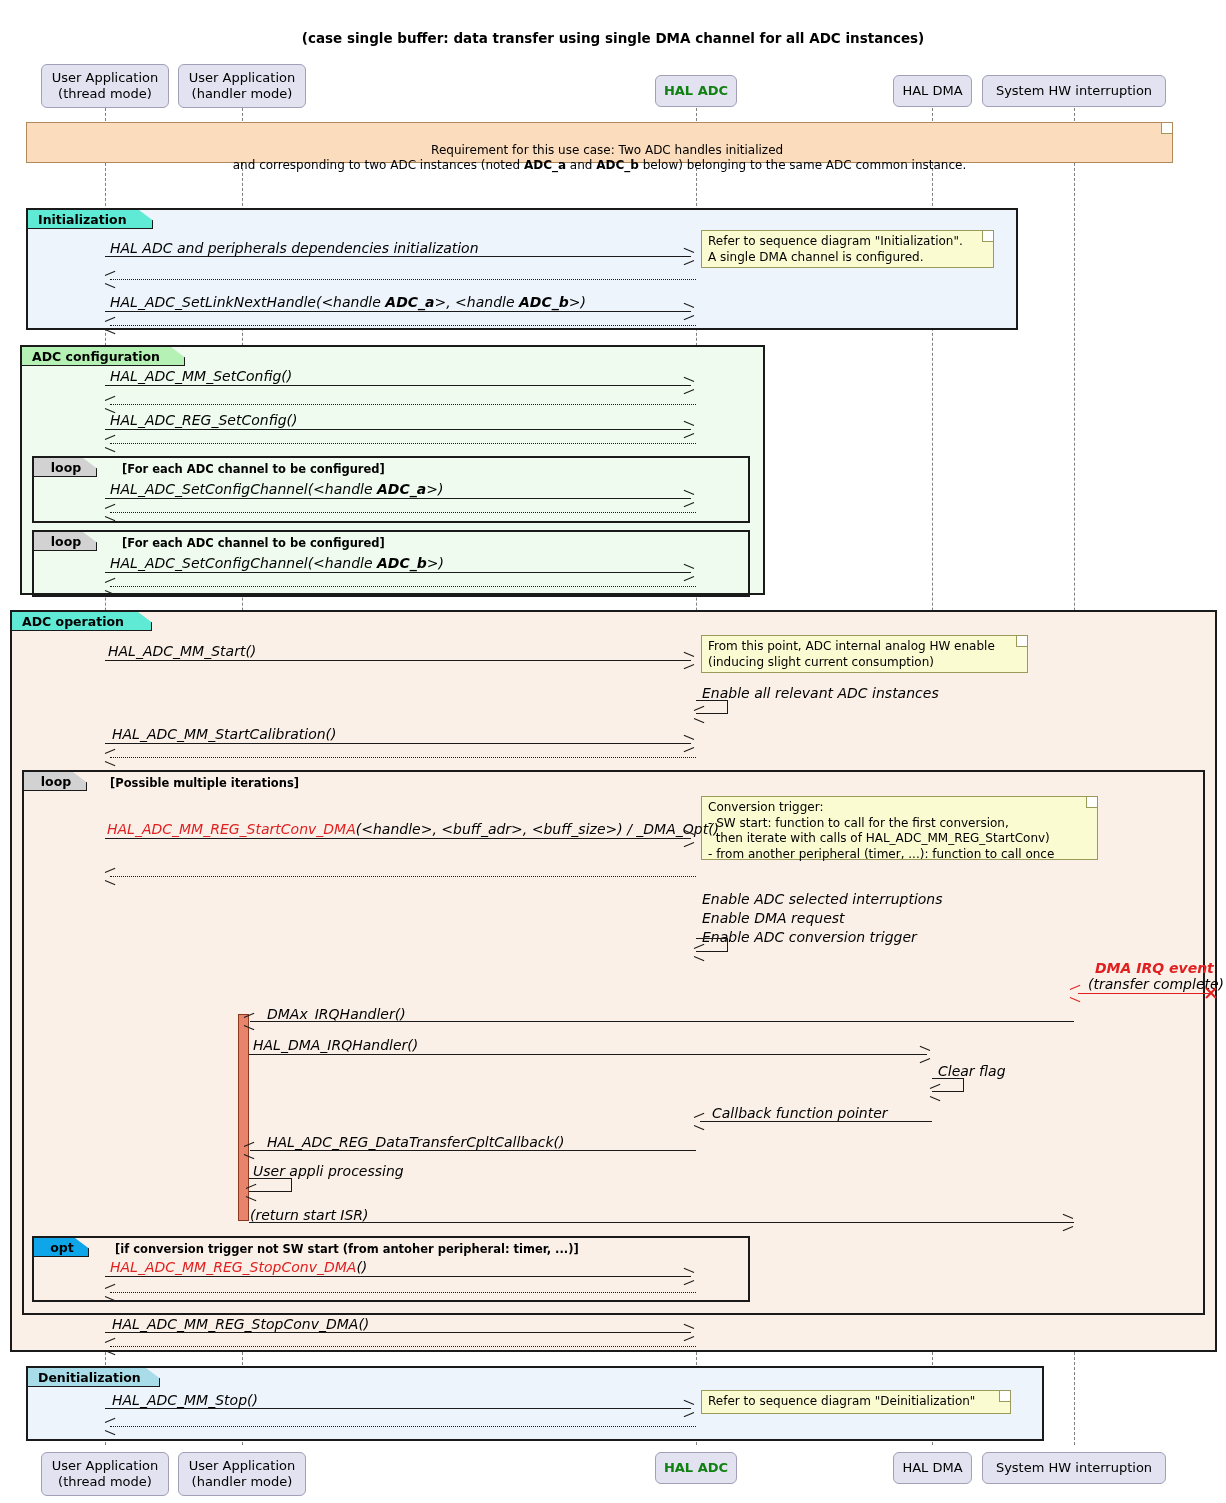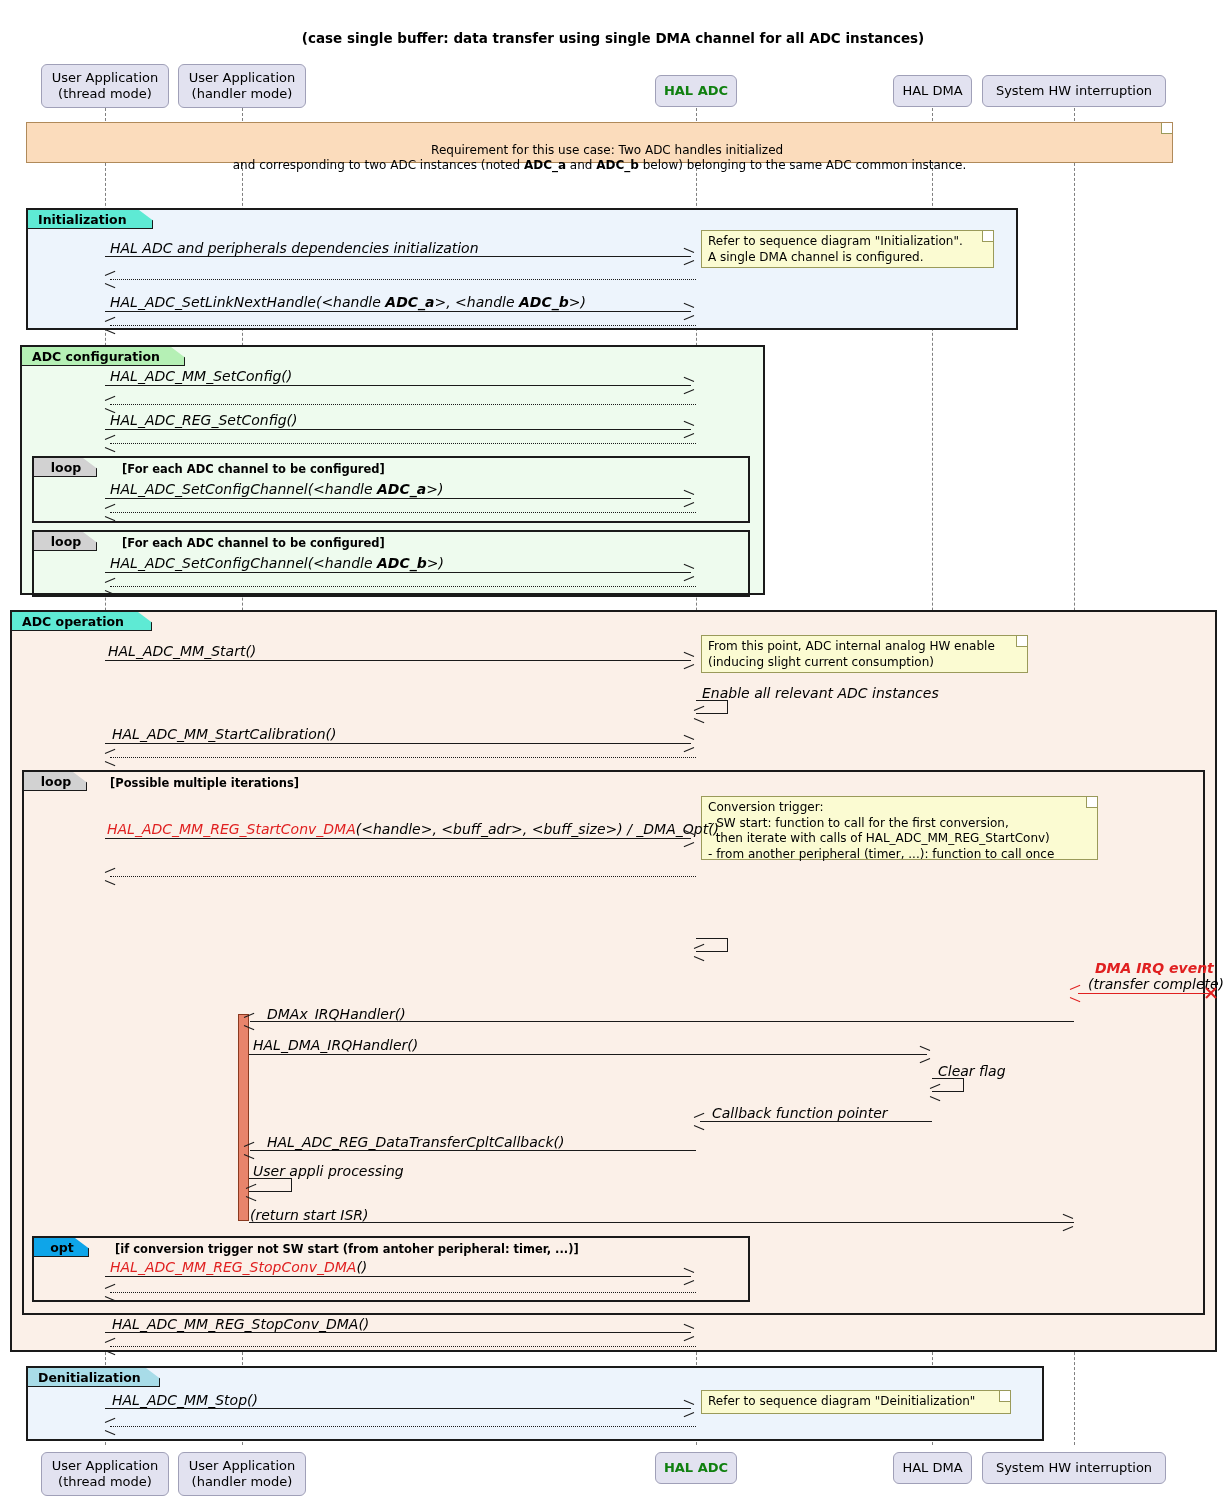--- a/index.html
+++ b/index.html
@@ -188,20 +188,21 @@
 - SW start: function to call for the first conversion,
   then iterate with calls of HAL_ADC_MM_REG_StartConv)
 - from another peripheral (timer, ...): function to call once</div>
 
   <div class="msg-lbl red" style="left:107px;top:822px;" data-name="message-label-mm-reg-startconv-dma"><span style="color:#E02020;">HAL_ADC_MM_REG_StartConv_DMA</span><span style="color:#000;">(&lt;handle&gt;, &lt;buff_adr&gt;, &lt;buff_size&gt;) / _DMA_Opt()</span></div>
   <div class="aline" style="left:105px;top:838px;width:586px;" data-name="arrow-mm-reg-startconv-dma"></div>
   <div class="vhead r" style="left:683px;top:833px;" data-name="arrowhead-mm-reg-startconv-dma"></div>
   <div class="aline dotted" style="left:110px;top:876px;width:586px;" data-name="return-arrow-mm-reg-startconv-dma"></div>
   <div class="vhead l" style="left:105px;top:871px;" data-name="return-arrowhead-mm-reg-startconv-dma"></div>
 
+  <div class="msg-lbl" style="left:702px;top:890px;line-height:1.35;" data-name="message-label-enable-interruptions">Enable ADC selected interruptions<br>Enable DMA request<br>Enable ADC conversion trigger</div>
   <div class="selfmsg" style="left:696px;top:938px;width:32px;height:14px;" data-name="selfcall-enable-interruptions"></div>
   <div class="vhead l" style="left:694px;top:947px;" data-name="arrowhead-enable-interruptions"></div>
 
   <div class="msg-lbl redbold" style="left:1095px;top:961px;" data-name="message-label-dma-irq-event">DMA IRQ event</div>
   <div class="msg-lbl" style="left:1088px;top:977px;" data-name="message-label-dma-irq-subtext">(transfer complete)</div>
   <div class="aline red" style="left:1078px;top:993px;width:133px;" data-name="arrow-dma-irq-event"></div>
   <div class="vhead l" style="left:1070px;top:988px;" data-name="arrowhead-dma-irq-event">
     <style>.vhead.l[data-name="arrowhead-dma-irq-event"]:before,.vhead.l[data-name="arrowhead-dma-irq-event"]:after{border-top-color:#E02020;}</style>
   </div>
   <div class="xmark" style="left:1204px;top:986px;" data-name="lost-message-x-marker"></div>

